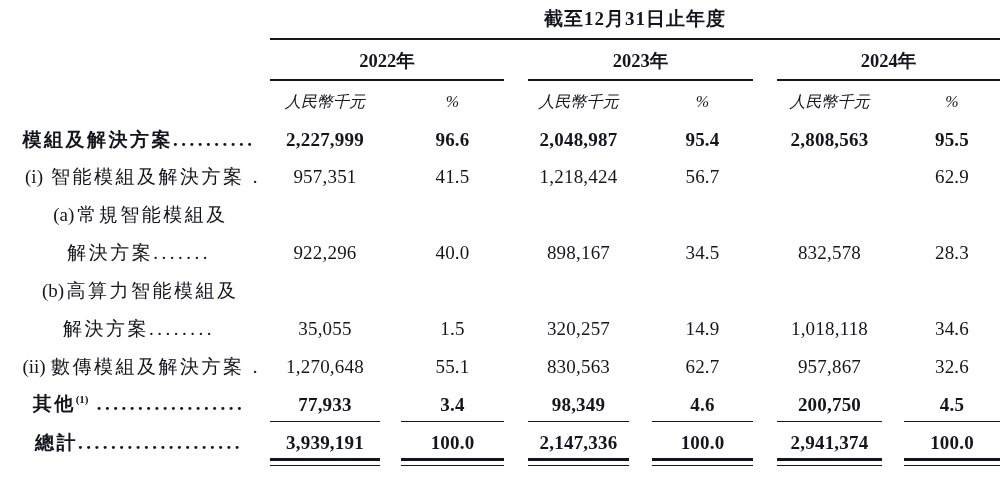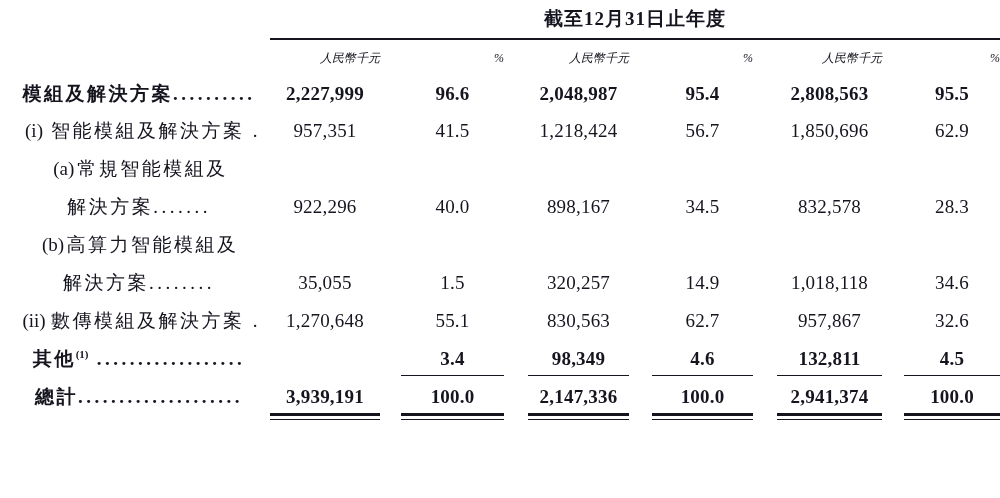--- a/index.html
+++ b/index.html
@@ -18,21 +18,21 @@
   
   .span-title {
     grid-column:3 / 14; text-align:center; font-weight:bold;
     letter-spacing:1px; padding-bottom:8px; border-bottom:2px solid #15151f;font-family:Liberation Serif, serif;
   }
   .yr {
     text-align:center; font-weight:bold; font-size:18.5px;
     padding:11px 0 7px; border-bottom:2px solid #15151f;
   }
   .y1 { grid-column:3 / 6; } .y2 { grid-column:7 / 10; } .y3 { grid-column:11 / 14; }
-  .ch { font-style:italic; font-size:12px; text-align:right; padding:12px 0 9px; white-space:nowrap; }
+  .ch { font-style:italic; font-size:16px; text-align:center; padding:12px 0 9px; white-space:nowrap; }
   
   .c3{grid-column:3} .c5{grid-column:5} .c7{grid-column:7}
   .c9{grid-column:9} .c11{grid-column:11} .c13{grid-column:13}
   
   .row .cell { padding:8px 0 8px;text-align:center; }
   .label { grid-column:1 / 3; letter-spacing:2.5px; white-space:nowrap; overflow:hidden; }
   .num { text-align:right; font-variant-numeric:tabular-nums; letter-spacing:0.2px; }
   .bold { font-weight:bold; }
   .prefix { display:inline-block; min-width:34px; letter-spacing:0; }
   .ind-a { padding-left:37px; }
@@ -48,20 +48,25 @@
 </style>
 </head>
 <body>
 
 <div class="tbl">
 
   <div class="grid">
     <div class="span-title">截至12月31日止年度</div>
   </div>
 
+  <div class="grid">
+    <div class="yr y1">2022年</div>
+    <div class="yr y2">2023年</div>
+    <div class="yr y3">2024年</div>
+  </div>
 
   <div class="grid">
     <div class="ch c3">人民幣千元</div>
     <div class="ch c5">%</div>
     <div class="ch c7">人民幣千元</div>
     <div class="ch c9">%</div>
     <div class="ch c11">人民幣千元</div>
     <div class="ch c13">%</div>
   </div>
 
@@ -78,21 +83,20 @@
   </div>
 
   <div class="grid row">
     <div class="cell label">
       <span class="prefix">(i)</span><span>智能模組及解決方案</span><span class="leader"> .</span>
     </div>
     <div class="cell num c3"><span>957,351</span></div>
     <div class="cell num c5"><span>41.5</span></div>
     <div class="cell num c7"><span>1,218,424</span></div>
     <div class="cell num c9"><span>56.7</span></div>
-    <div class="cell num c11"><span>1,850,696</span></div>
     <div class="cell num c13"><span>62.9</span></div>
   </div>
 
   <div class="grid row">
     <div class="cell label ind-a">
       <span class="prefix">(a)</span><span>常規智能模組及</span>
     </div>
   </div>
 
   <div class="grid row">
@@ -134,24 +138,25 @@
     <div class="cell num c7"><span>830,563</span></div>
     <div class="cell num c9"><span>62.7</span></div>
     <div class="cell num c11"><span>957,867</span></div>
     <div class="cell num c13"><span>32.6</span></div>
   </div>
 
   <div class="grid row bold row-rule">
     <div class="cell label">
       <span>其他</span><sup>(1)</sup><span class="leader"> ..................</span>
     </div>
+    <div class="cell num c3"><span>77,933</span><i class="rl s"></i></div>
     <div class="cell num c5"><span>3.4</span><i class="rl s"></i></div>
     <div class="cell num c7"><span>98,349</span><i class="rl s"></i></div>
     <div class="cell num c9"><span>4.6</span><i class="rl s"></i></div>
-    <div class="cell num c11"><span>132,811</span><i class="rl s"></i></div>
+    <div class="cell num c11"><span>200,750</span><i class="rl s"></i></div>
     <div class="cell num c13"><span>4.5</span><i class="rl s"></i></div>
   </div>
 
   <div class="grid row bold row-rule">
     <div class="cell label">
       <span>總計</span><span class="leader">....................</span>
     </div>
     <div class="cell num c3"><span>3,939,191</span><i class="rl d"></i></div>
     <div class="cell num c5"><span>100.0</span><i class="rl d"></i></div>
     <div class="cell num c7"><span>2,147,336</span><i class="rl d"></i></div>

